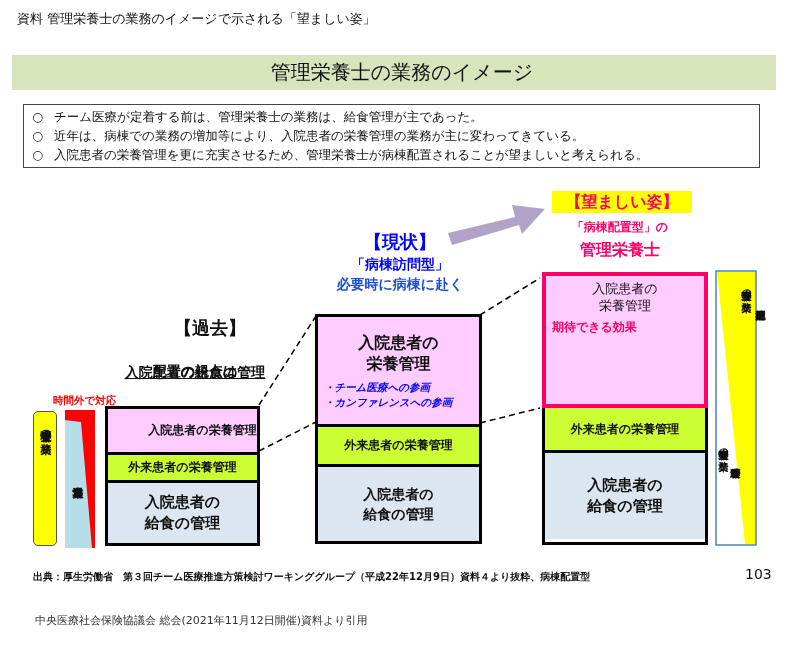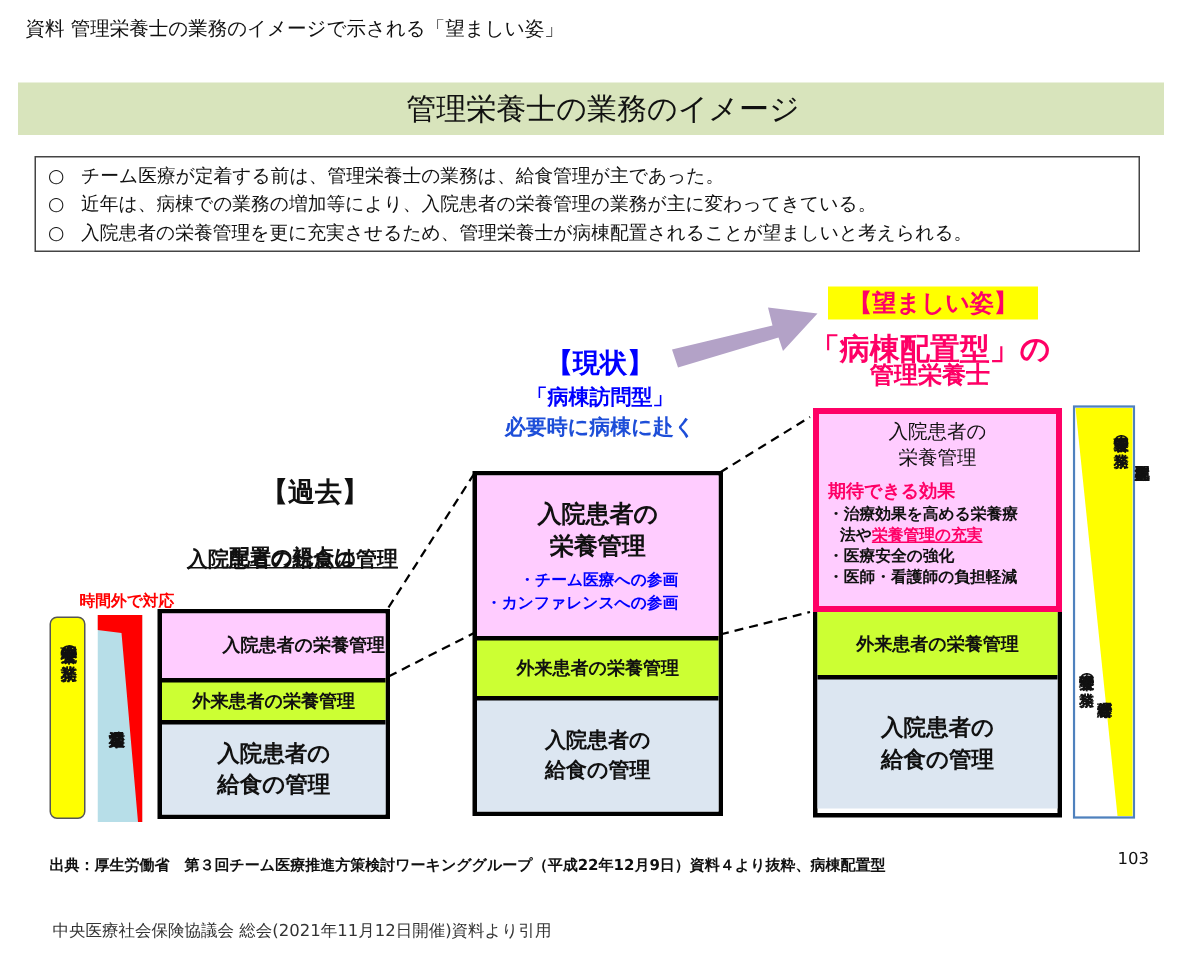--- a/index.html
+++ b/index.html
@@ -86,63 +86,57 @@
 </div>
 
 <div class="abs heading-blk" style="left:320px;top:230px;width:160px;font-size:18px;color:#0000ff;">【現状】</div>
 <div class="abs heading-blk" style="left:300px;top:256px;width:200px;font-size:14px;color:#0000ff;">「病棟訪問型」</div>
 <div class="abs heading-blk" style="left:290px;top:276px;width:220px;font-size:14px;color:#1d4ed8;">必要時に病棟に赴く</div>
 
 <div class="stack" style="left:315px;top:314px;width:167px;height:230px;">
   <div class="block pink" style="height:107px;">
     <span style="font-size:16px;line-height:21px;">入院患者の</span>
     <span style="font-size:16px;line-height:21px;">栄養管理</span>
-    <div style="align-self:flex-start;padding-left:6px;margin-top:6px;text-align:right;color:#0000ff;font-size:10.5px;line-height:15px;">
+    <div style="align-self:flex-start;padding-left:6px;margin-top:6px;text-align:left;color:#0000ff;font-size:10.5px;line-height:15px;font-style:italic;">
       <div>・チーム医療への参画</div>
       <div>・カンファレンスへの参画</div>
     </div>
   </div>
   <div class="block lime" style="height:40px;font-size:12px;">
     <span>外来患者の栄養管理</span>
   </div>
   <div class="block gray" style="height:77px;font-size:14px;line-height:20px;">
     <span>入院患者の</span>
     <span>給食の管理</span>
   </div>
 </div>
 
 <div class="abs heading-blk" style="left:552px;top:191px;width:140px;height:22px;background:#ffff00;color:#ff0066;font-size:16px;line-height:22px;">【望ましい姿】</div>
-<div class="abs heading-blk" style="left:530px;top:219px;width:180px;font-size:20px;color:#ff0066;">「病棟配置型」の</div>
+<div class="abs heading-blk" style="left:530px;top:219px;width:180px;font-size:12px;color:#ff0066;">「病棟配置型」の</div>
 <div class="abs heading-blk" style="left:530px;top:240px;width:180px;font-size:16px;color:#ff0066;">管理栄養士</div>
 
 <div class="stack" style="left:542px;top:272px;width:166px;height:273px;">
   <div style="height:136px;background:#ffccff;border:4px solid #ff0066;margin:-3px -3px 0 -3px;padding:4px 6px;">
     <div style="text-align:center;font-size:13px;line-height:17px;">入院患者の</div>
     <div style="text-align:center;font-size:13px;line-height:17px;">栄養管理</div>
     <div style="color:#ff0066;font-weight:bold;font-size:12px;margin-top:5px;">期待できる効果</div>
-    <div style="font-size:10.5px;line-height:14px;font-weight:bold;">
-      <div>・治療効果を高める栄養療</div>
-      <div style="padding-left:8px;"><span>法や</span><span style="color:#ff0066;text-decoration:underline;">栄養管理の充実</span></div>
-      <div>・医療安全の強化</div>
-      <div>・医師・看護師の負担軽減</div>
-    </div>
   </div>
   <div class="block" style="height:42px;background:#ccff33;font-size:12px;">
     <span>外来患者の栄養管理</span>
   </div>
   <div class="block gray" style="height:89px;font-size:15px;line-height:21px;">
     <span>入院患者の</span>
     <span>給食の管理</span>
   </div>
 </div>
 
 <svg class="abs" style="left:715px;top:270px;" width="42" height="276">
   <rect x="1" y="1" width="40" height="274" fill="#ffffff" stroke="#4f81bd" stroke-width="1.5"></rect>
   <polygon points="2,2 40,2 40,274 30,274" fill="#ffff00"></polygon>
 </svg>
 <div class="abs" style="left:740px;top:283px;writing-mode:vertical-rl;font-size:10px;font-weight:bold;line-height:12px;">管理栄養士の業務</div>
 <div class="abs" style="left:754px;top:302px;writing-mode:vertical-rl;font-size:10px;font-weight:bold;line-height:12px;">病棟配置型</div>
 <div class="abs" style="left:717px;top:442px;writing-mode:vertical-rl;font-size:10px;font-weight:bold;line-height:12px;">管理栄養士の業務</div>
 <div class="abs" style="left:729px;top:460px;writing-mode:vertical-rl;font-size:10px;font-weight:bold;line-height:12px;">給食管理等</div>
 
 <div class="abs" style="left:33px;top:570px;font-size:10px;font-weight:bold;white-space:nowrap;">出典：厚生労働省　第３回チーム医療推進方策検討ワーキンググループ（平成22年12月9日）資料４より抜粋、病棟配置型</div>
-<div class="abs" style="left:745px;top:566px;font-size:11px;">103</div>
+<div class="abs" style="left:745px;top:566px;font-size:14px;">103</div>
 <div class="abs" style="left:35px;top:613px;font-size:11px;color:#333;white-space:nowrap;">中央医療社会保険協議会 総会(2021年11月12日開催)資料より引用</div>
 
 </body></html>

